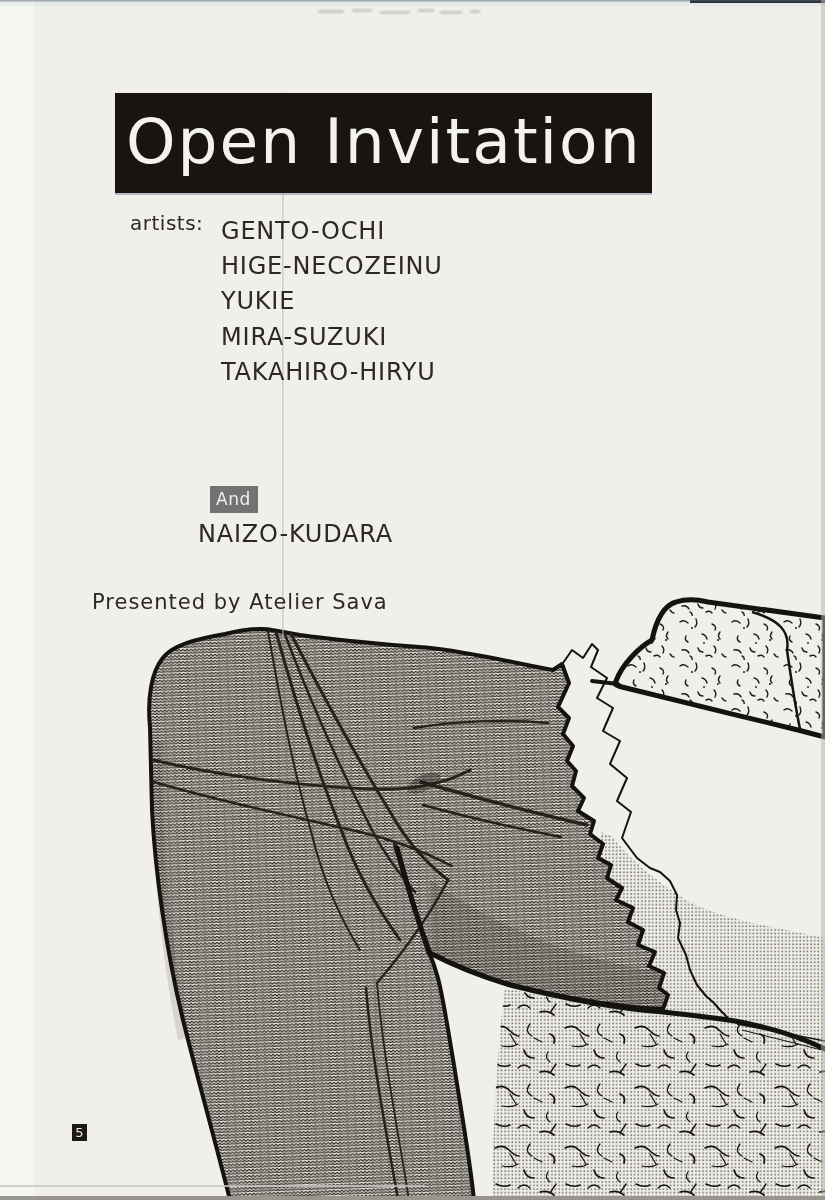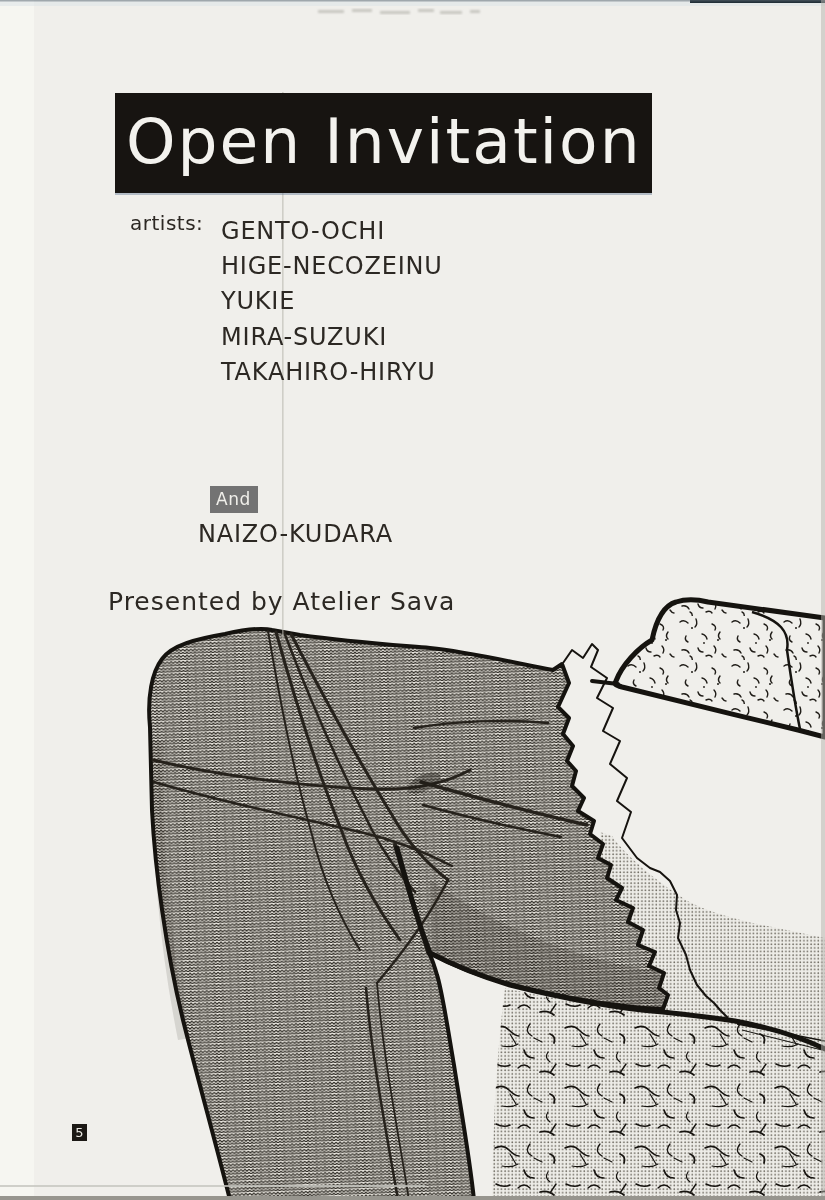--- a/index.html
+++ b/index.html
@@ -42,22 +42,22 @@
     position:absolute;left:210px;top:486px;
     background:#737373;color:#f0efea;
     font-size:17px;letter-spacing:.5px;
     padding:3px 7px 4px 6px;line-height:20px;
   }
   .final-artist{
     position:absolute;left:198px;top:517px;
     font-size:24px;letter-spacing:.8px;color:var(--ink);line-height:35px;
   }
   .presented{
-    position:absolute;left:108px;top:586px;
-    font-size:25px;letter-spacing:1px;color:var(--ink);line-height:32px;
+    position:absolute;left:92px;top:586px;
+    font-size:21px;letter-spacing:1px;color:var(--ink);line-height:32px;
   }
   .page-number{
     position:absolute;left:72px;top:1124px;width:15px;height:17px;
     background:#1c1915;color:#eceae4;
     font-size:13px;line-height:17px;text-align:center;
   }
 </style>
 </head>
 <body>
 

